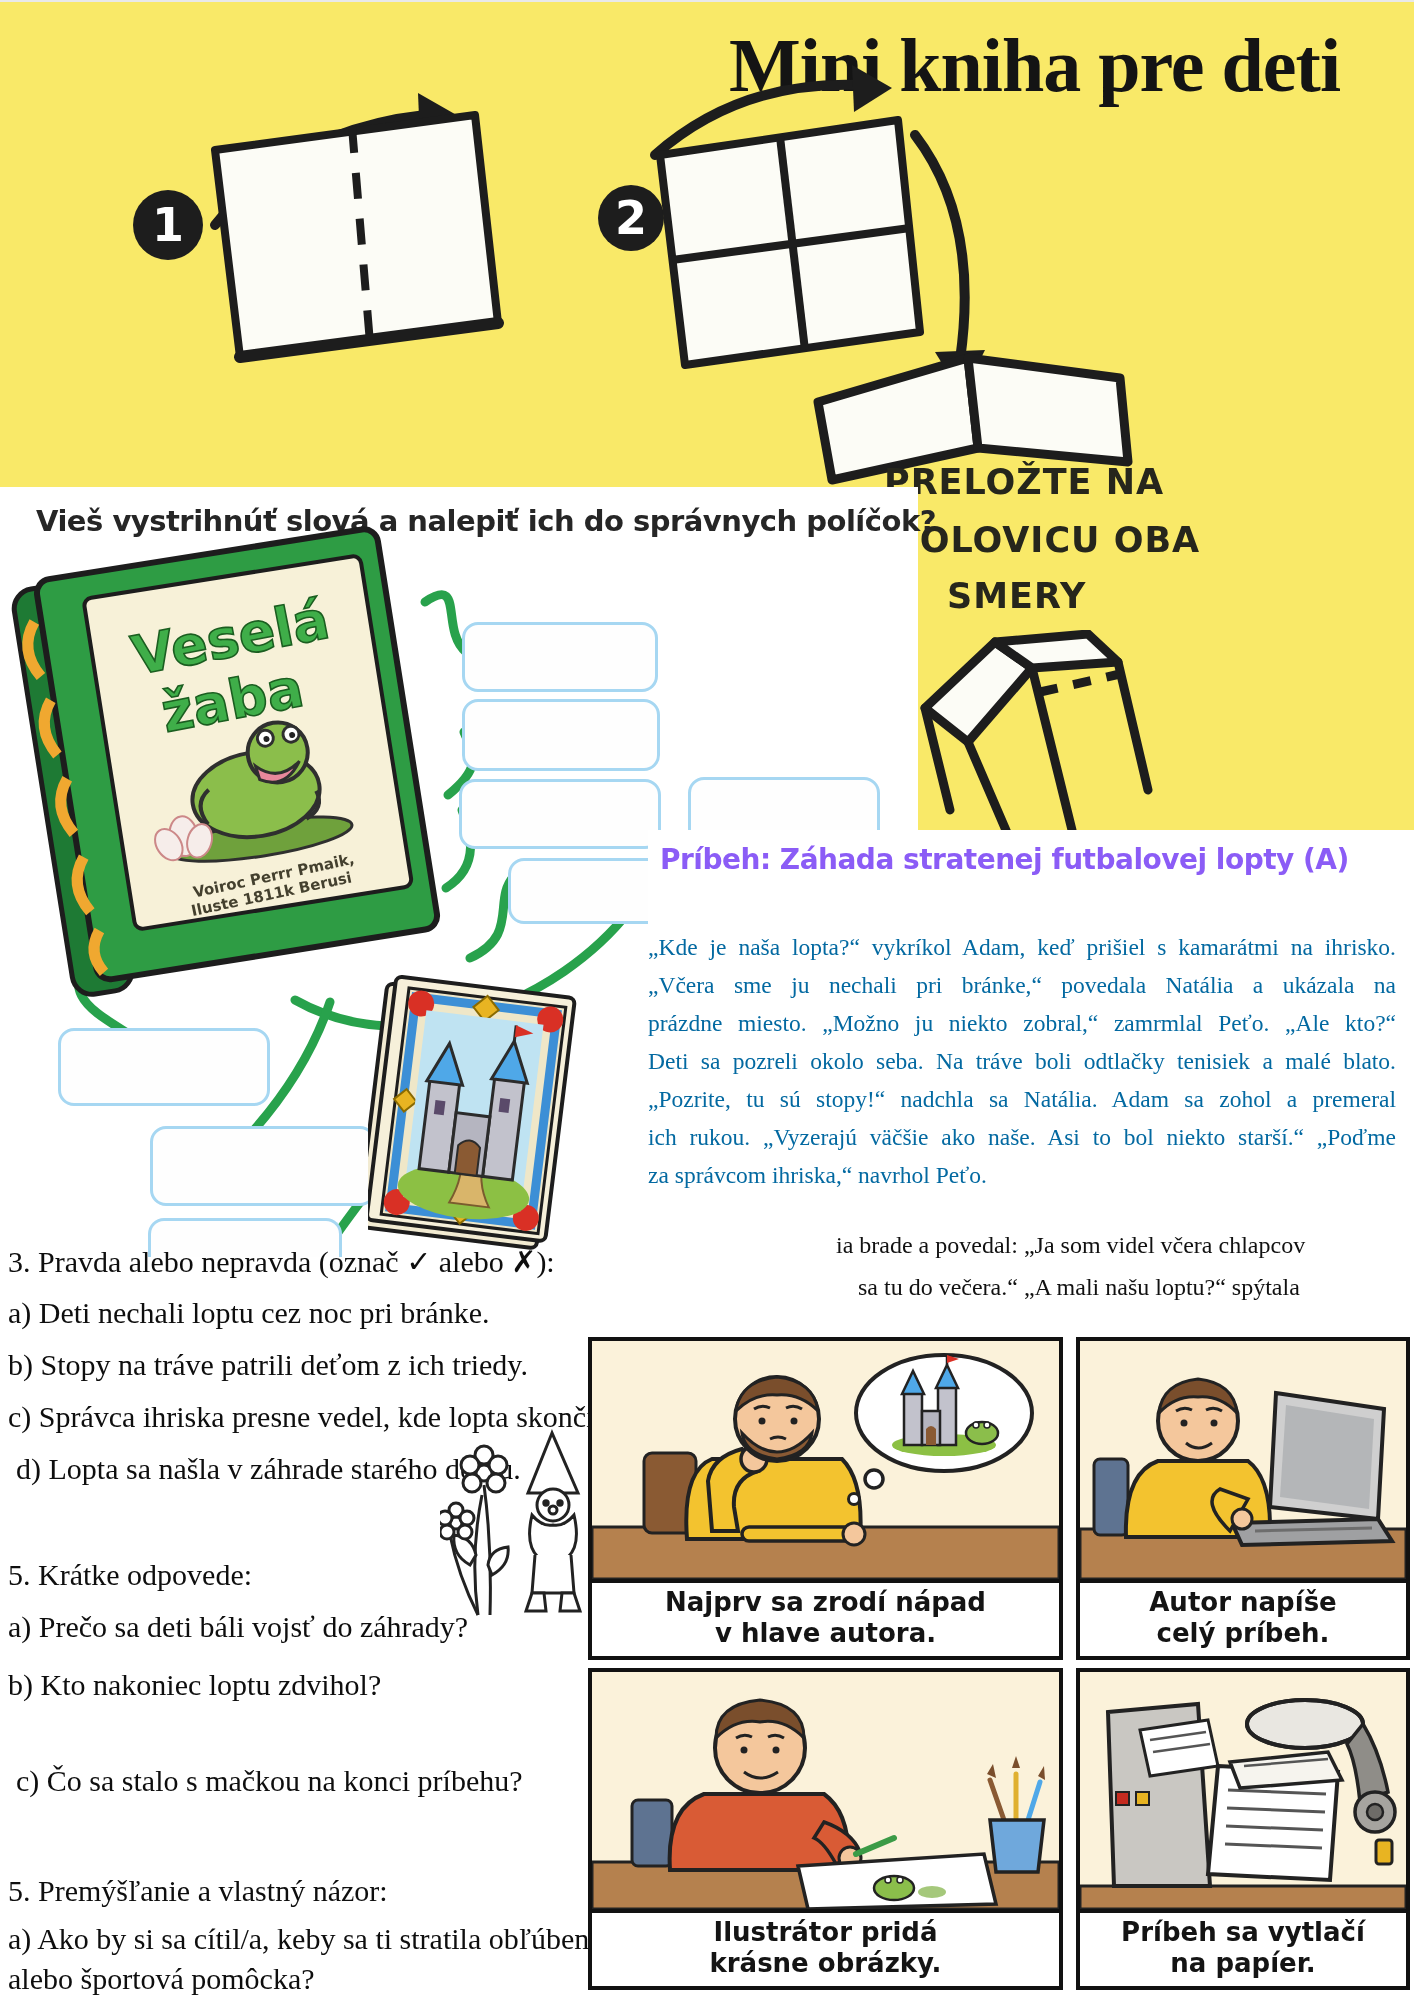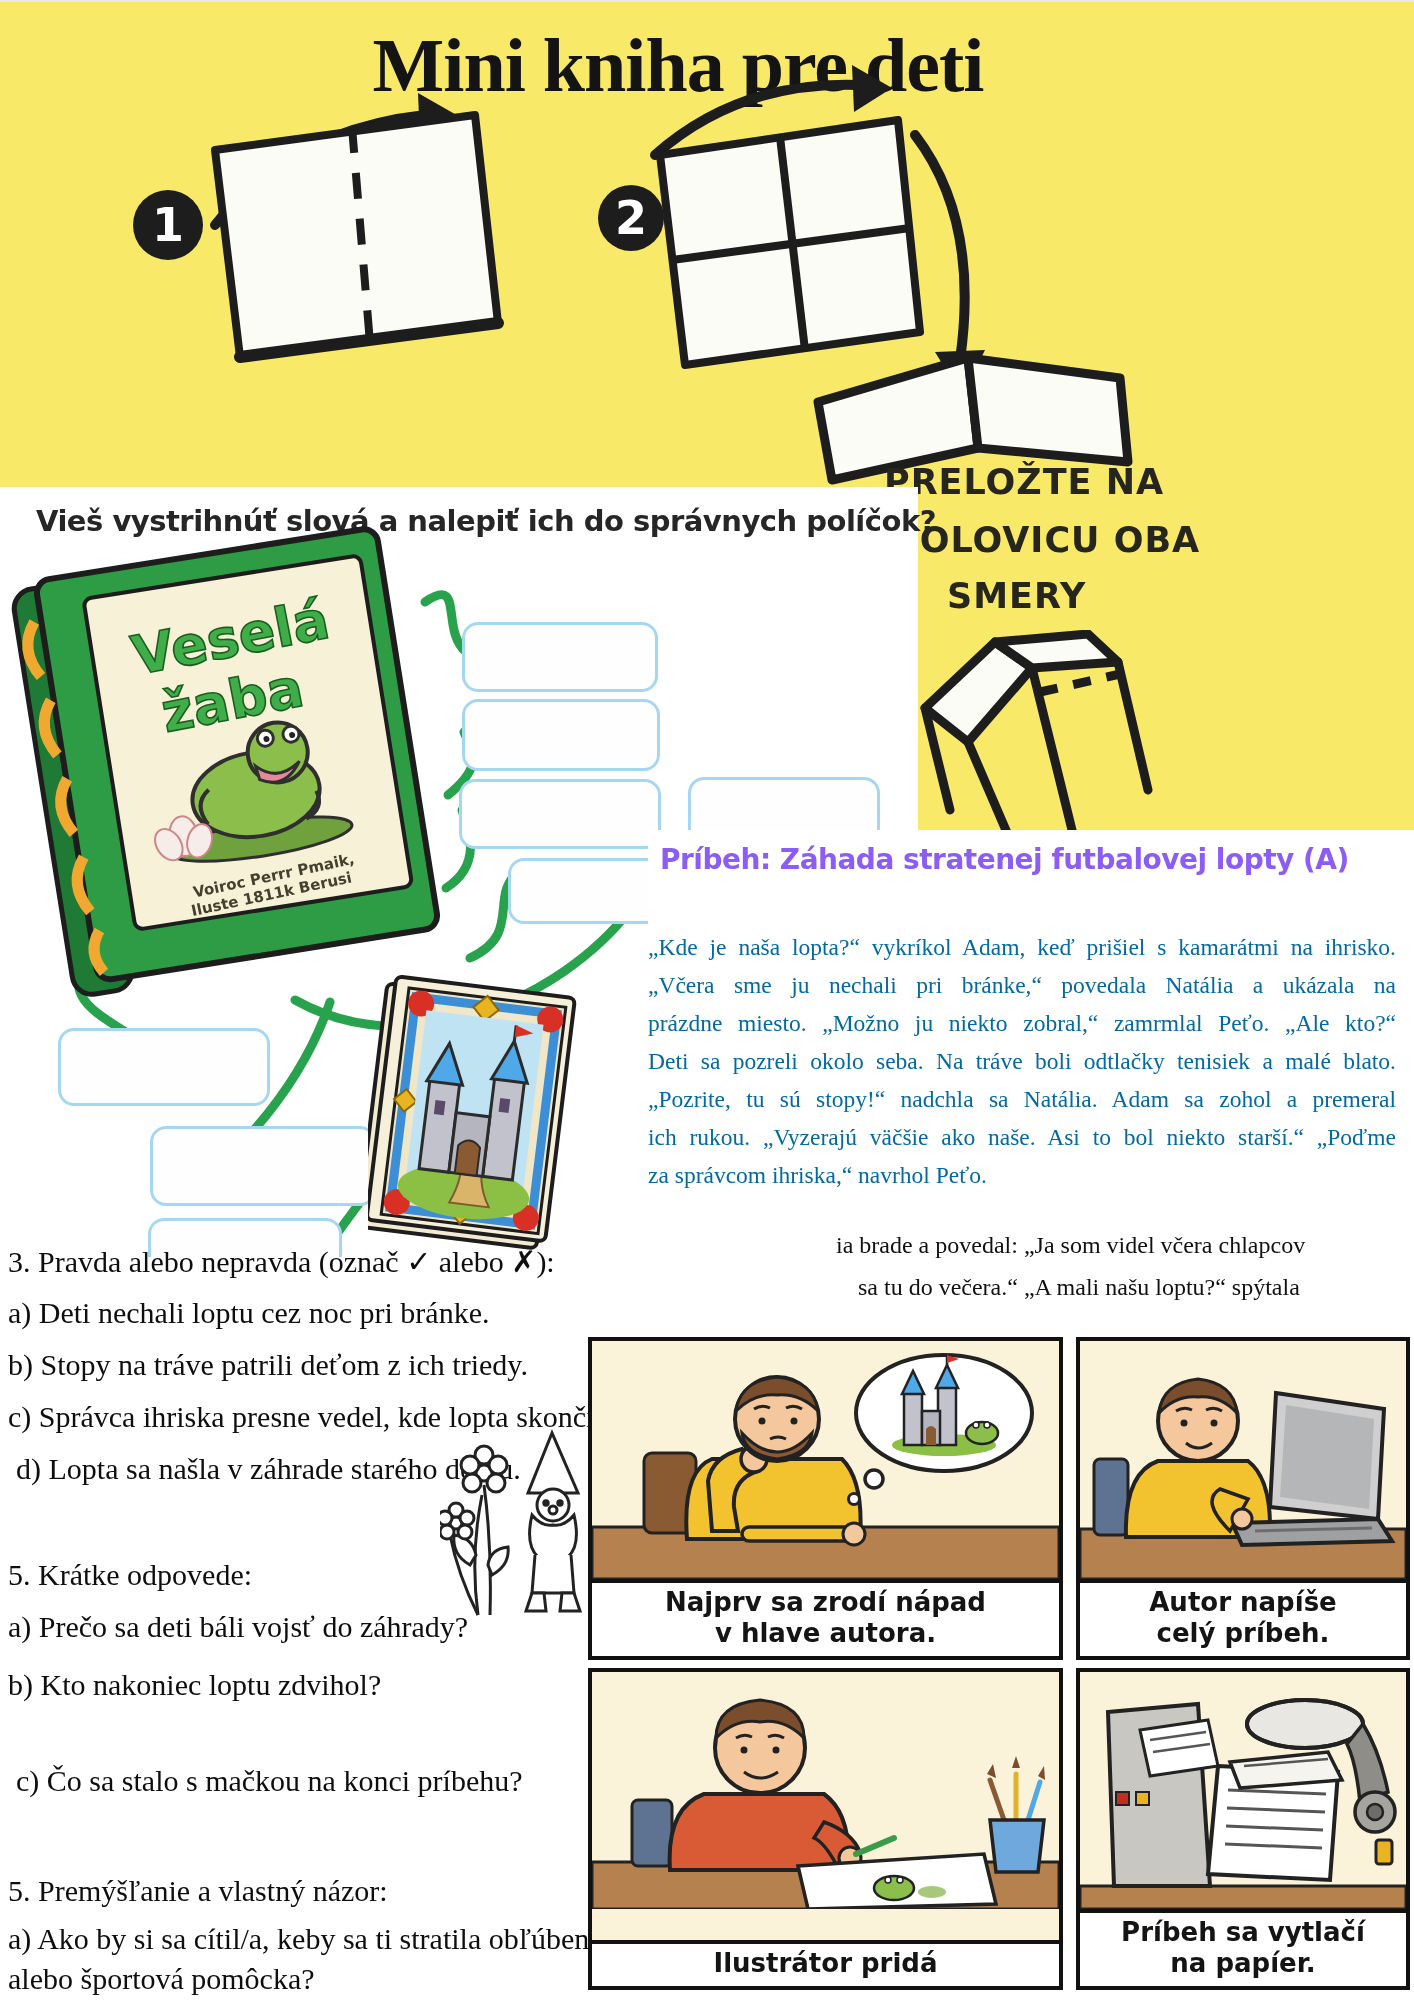--- a/index.html
+++ b/index.html
@@ -1,21 +1,21 @@
 <!DOCTYPE html>
 <html><head>
 <meta charset="utf-8">
 <style>
   html,body{margin:0;padding:0;background:#777;}
   #canvas{position:relative;width:1414px;height:2000px;background:#ffffff;overflow:hidden;
           font-family:"DejaVu Sans",sans-serif;}
   .abs{position:absolute;}
   
   #yellow-bg{left:0;top:0;width:1414px;height:830px;background:#F9E968;border-top:2px solid #e9e9e9;}
-  #main-title{left:8px;top:22px;width:1340px;text-align:center;
+  #main-title{left:0;top:22px;width:1340px;text-align:right;
      font-family:"Liberation Serif",serif;font-weight:bold;font-size:76px;color:#141414;letter-spacing:-1px;}
   .step-circle{width:70px;height:70px;border-radius:50%;background:#1d1d1d;color:#fff;
      font-weight:bold;font-size:46px;display:flex;align-items:center;justify-content:center;}
   .fold-caption{font-weight:bold;color:#26261c;font-size:35px;letter-spacing:1px;white-space:nowrap;}
   
   .white-panel{background:#ffffff;}
   #ws-heading{left:36px;top:504px;width:860px;font-weight:bold;font-size:29px;color:#262626;
      letter-spacing:-0.5px;white-space:nowrap;}
   .slot-box{background:#fefefe;border:3px solid #A6D7F2;border-radius:16px;}
   .slot-box.clipped{border-bottom:none;border-radius:16px 16px 0 0;}
@@ -355,20 +355,21 @@
         <line x1="424" y1="146" x2="424" y2="102" stroke="#E0B030" stroke-width="5" stroke-linecap="round"></line>
         <line x1="436" y1="148" x2="448" y2="110" stroke="#4FA8E8" stroke-width="5" stroke-linecap="round"></line>
         <polygon points="395,102 401,92 404,106" fill="#7A4E2C"></polygon>
         <polygon points="420,96 424,84 428,96" fill="#7A4E2C"></polygon>
         <polygon points="446,104 452,94 453,108" fill="#7A4E2C"></polygon>
         <path d="M 398 148 L 452 148 L 446 200 L 404 200 Z" fill="#6FA8DC" stroke="#222" stroke-width="3.5"></path>
       </g>
     </svg>
     <div class="comic-caption">
       <div>Ilustrátor pridá</div>
+      <div>krásne obrázky.</div>
     </div>
   </div>
 
   <div class="abs comic-panel" style="left:1076px;top:1668px;width:334px;height:322px;">
     <svg width="326" height="237" viewBox="0 0 326 237">
       <rect x="0" y="0" width="326" height="237" fill="#FBF2DA"></rect>
       <rect x="0" y="214" width="326" height="23" fill="#B5814E" stroke="#222" stroke-width="3"></rect>
       <g>
         <polygon points="28,40 118,32 130,214 34,214" fill="#C9C7C2" stroke="#222" stroke-width="4"></polygon>
         <polygon points="60,58 128,48 138,94 70,104" fill="#fff" stroke="#222" stroke-width="3"></polygon>

